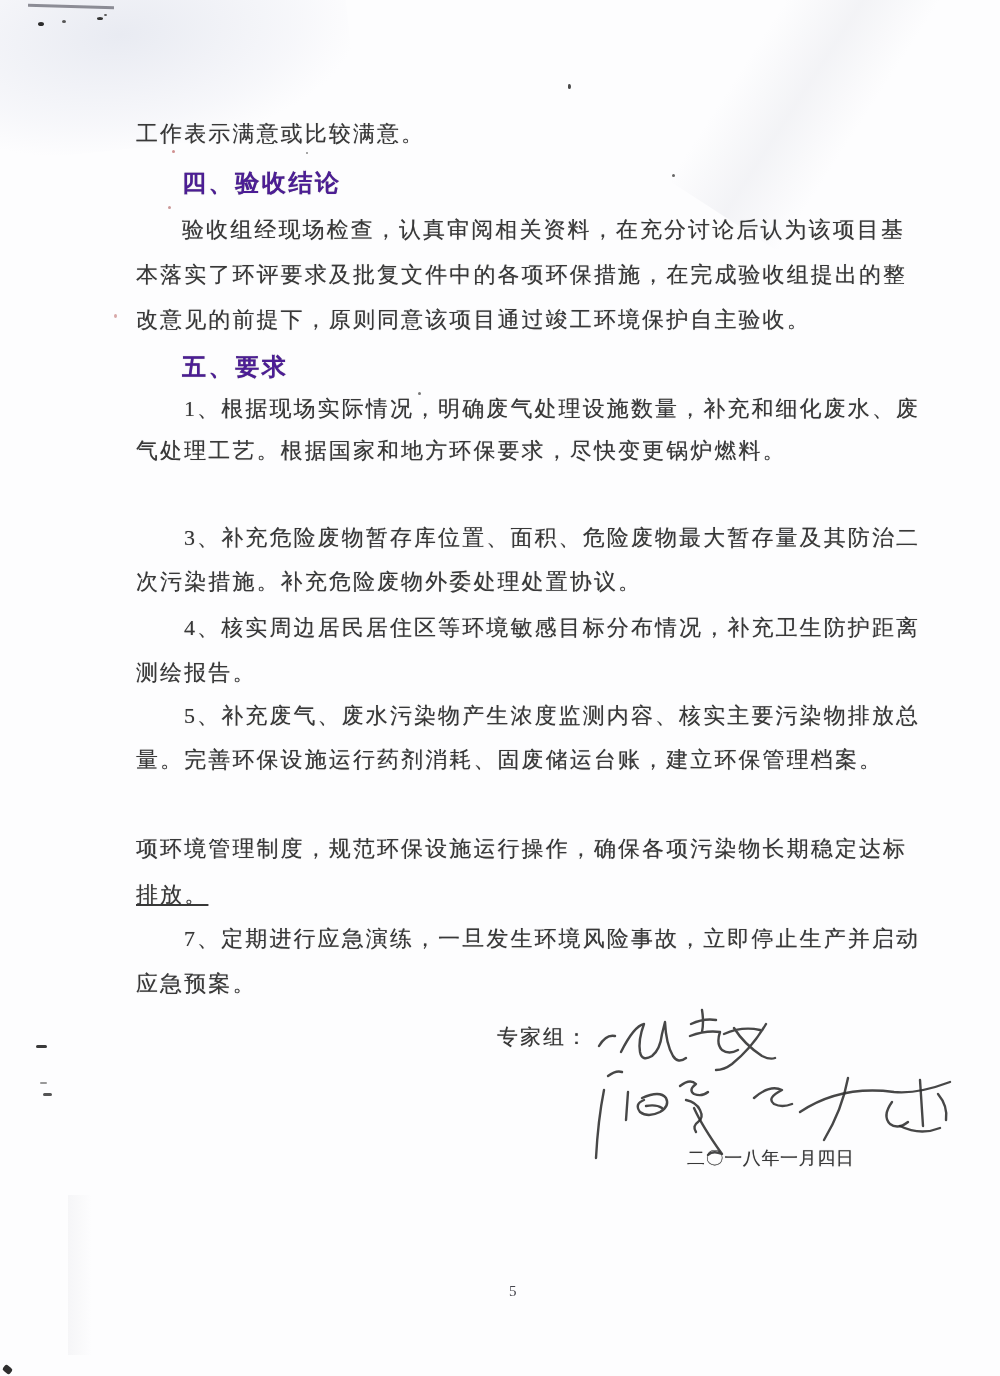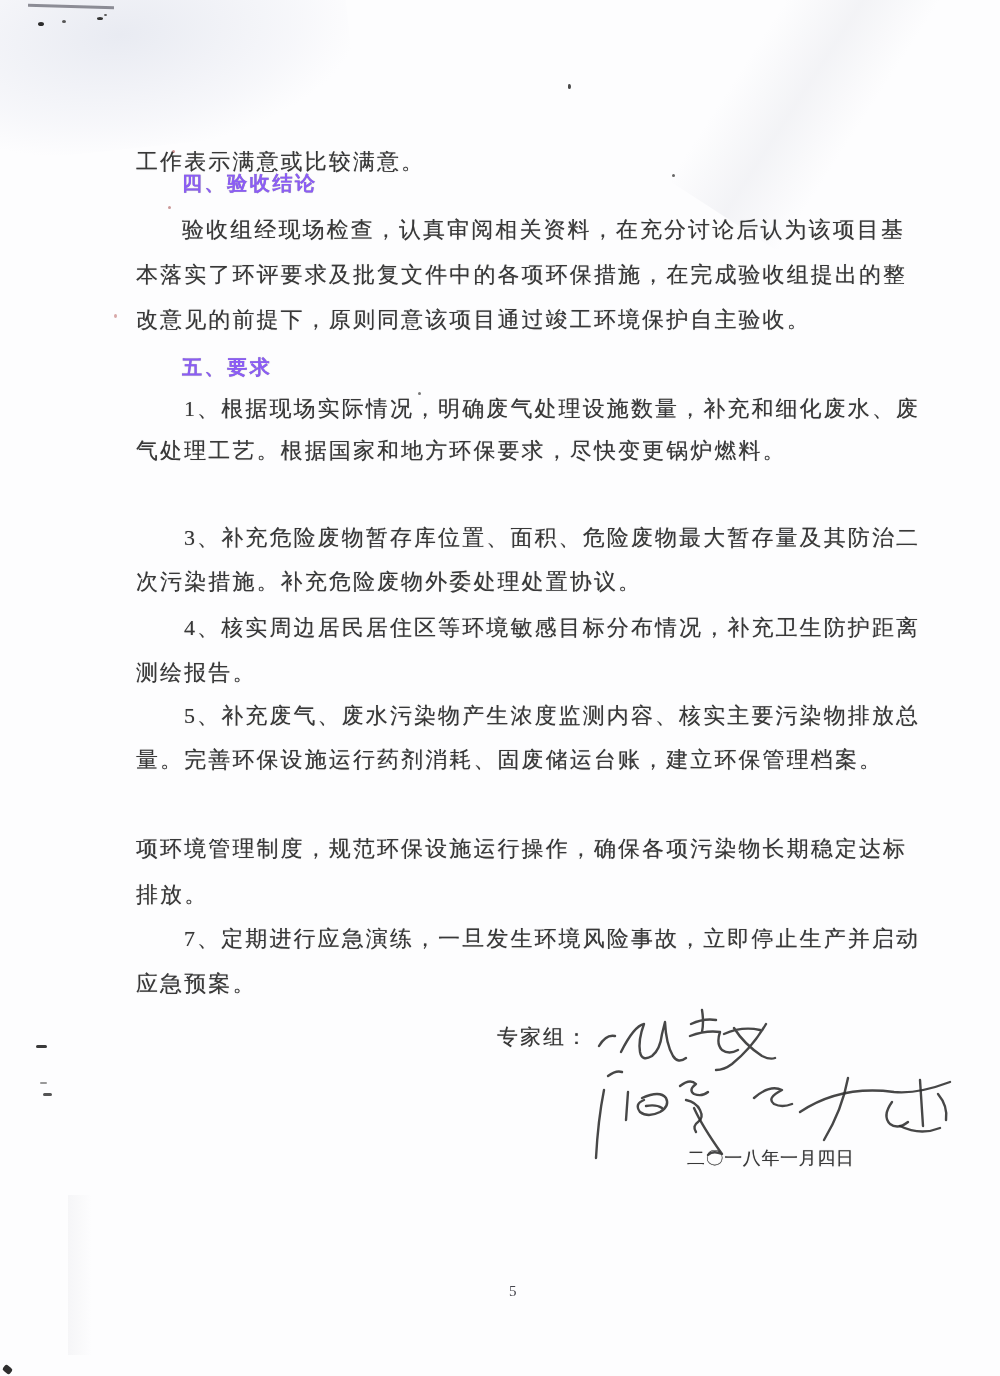--- a/index.html
+++ b/index.html
@@ -10,22 +10,22 @@
     color:#383838;
   }
   .page{position:absolute;inset:0;}
   .ln{
     position:absolute;white-space:nowrap;
     font-size:22px;letter-spacing:2.1px;line-height:26px;
     text-shadow:0 0 0.7px rgba(50,50,50,.55);
   }
   .hd{
     font-family:"Liberation Sans","DejaVu Sans",sans-serif;
-    font-weight:700;font-size:20px;letter-spacing:2.6px;
-    color:#8b5cf6;
+    font-weight:700;font-size:24px;letter-spacing:2.6px;
+    color:#4c1d95;
   }
   .sig-label{
     position:absolute;font-size:21px;letter-spacing:2px;
     text-shadow:0 0 0.7px rgba(50,50,50,.55);
   }
   .date-line{
     position:absolute;font-size:18px;letter-spacing:0.6px;
     text-shadow:0 0 0.7px rgba(50,50,50,.5);
   }
   .page-num{
@@ -70,36 +70,36 @@
   <div class="speck" style="left:630px;top:760px;width:5px;height:3px;background:#666;"></div>
   <div class="speck" style="left:172px;top:150px;width:3px;height:3px;background:#d09090;"></div>
   <div class="speck" style="left:114px;top:314px;width:3px;height:4px;background:#d8a8a8;"></div>
   <div class="speck" style="left:168px;top:206px;width:3px;height:3px;background:#cc9999;"></div>
   <div class="speck" style="left:306px;top:152px;width:2px;height:2px;background:#888;"></div>
   <div class="speck" style="left:36px;top:1045px;width:11px;height:3px;background:#3a3a3a;border-radius:2px;"></div>
   <div class="speck" style="left:40px;top:1082px;width:7px;height:2px;background:#999;border-radius:2px;"></div>
   <div class="speck" style="left:43px;top:1093px;width:9px;height:3px;background:#555;border-radius:2px;"></div>
   <div class="speck" style="left:3px;top:1366px;width:9px;height:7px;background:#2f2f2f;transform:rotate(40deg);border-radius:30%;"></div>
 
-  <div class="ln" style="top:121px;left:136px;margin-top:28px;">工作表示满意或比较满意。</div>
+  <div class="ln" style="top:121px;left:136px;">工作表示满意或比较满意。</div>
   <div class="ln hd" style="top:170px;left:182px;">四、验收结论</div>
   <div class="ln" style="top:262px;left:136px;">本落实了环评要求及批复文件中的各项环保措施，在完成验收组提出的整</div>
   <div class="ln" style="top:217px;left:182px;">验收组经现场检查，认真审阅相关资料，在充分讨论后认为该项目基</div>
   <div class="ln" style="top:307px;left:136px;">改意见的前提下，原则同意该项目通过竣工环境保护自主验收。</div>
   <div class="ln hd" style="top:354px;left:182px;">五、要求</div>
   <div class="ln" style="top:396px;left:184px;">1、根据现场实际情况，明确废气处理设施数量，补充和细化废水、废</div>
   <div class="ln" style="top:438px;left:136px;">气处理工艺。根据国家和地方环保要求，尽快变更锅炉燃料。</div>
   <div class="ln" style="top:525px;left:184px;">3、补充危险废物暂存库位置、面积、危险废物最大暂存量及其防治二</div>
   <div class="ln" style="top:569px;left:136px;">次污染措施。补充危险废物外委处理处置协议。</div>
   <div class="ln" style="top:615px;left:184px;">4、核实周边居民居住区等环境敏感目标分布情况，补充卫生防护距离</div>
   <div class="ln" style="top:660px;left:136px;">测绘报告。</div>
   <div class="ln" style="top:703px;left:184px;">5、补充废气、废水污染物产生浓度监测内容、核实主要污染物排放总</div>
   <div class="ln" style="top:747px;left:136px;">量。完善环保设施运行药剂消耗、固废储运台账，建立环保管理档案。</div>
   <div class="ln" style="top:836px;left:136px;">项环境管理制度，规范环保设施运行操作，确保各项污染物长期稳定达标</div>
-  <div class="ln" style="top:882px;left:136px;">排放。</div>
+  <div class="ln" style="top:882px;left:136px;text-decoration:underline;">排放。</div>
   <div class="ln" style="top:926px;left:184px;">7、定期进行应急演练，一旦发生环境风险事故，立即停止生产并启动</div>
   <div class="ln" style="top:971px;left:136px;">应急预案。</div>
 
   <div class="sig-label" style="top:1023px;left:497px;">专家组：</div>
 
   <svg class="sig" style="left:594px;top:1004px;" width="182" height="74" viewBox="0 0 182 74">
     <path d="M5,42 Q12,30 21,32"></path>
     <path d="M27,48 Q40,22 50,20 Q44,36 46,48 Q48,58 58,52 Q66,46 68,30 L71,18 Q72,40 79,52 Q84,60 92,54"></path>
     <path d="M97,20 Q110,14 122,16 M108,6 Q110,18 108,28 M96,32 Q112,26 126,28 Q122,40 128,46 Q135,51 144,46"></path>
     <path d="M130,30 Q148,22 166,26 M140,24 Q150,40 168,52 Q176,56 181,54 M172,20 Q158,44 138,60 Q130,66 122,66"></path>

